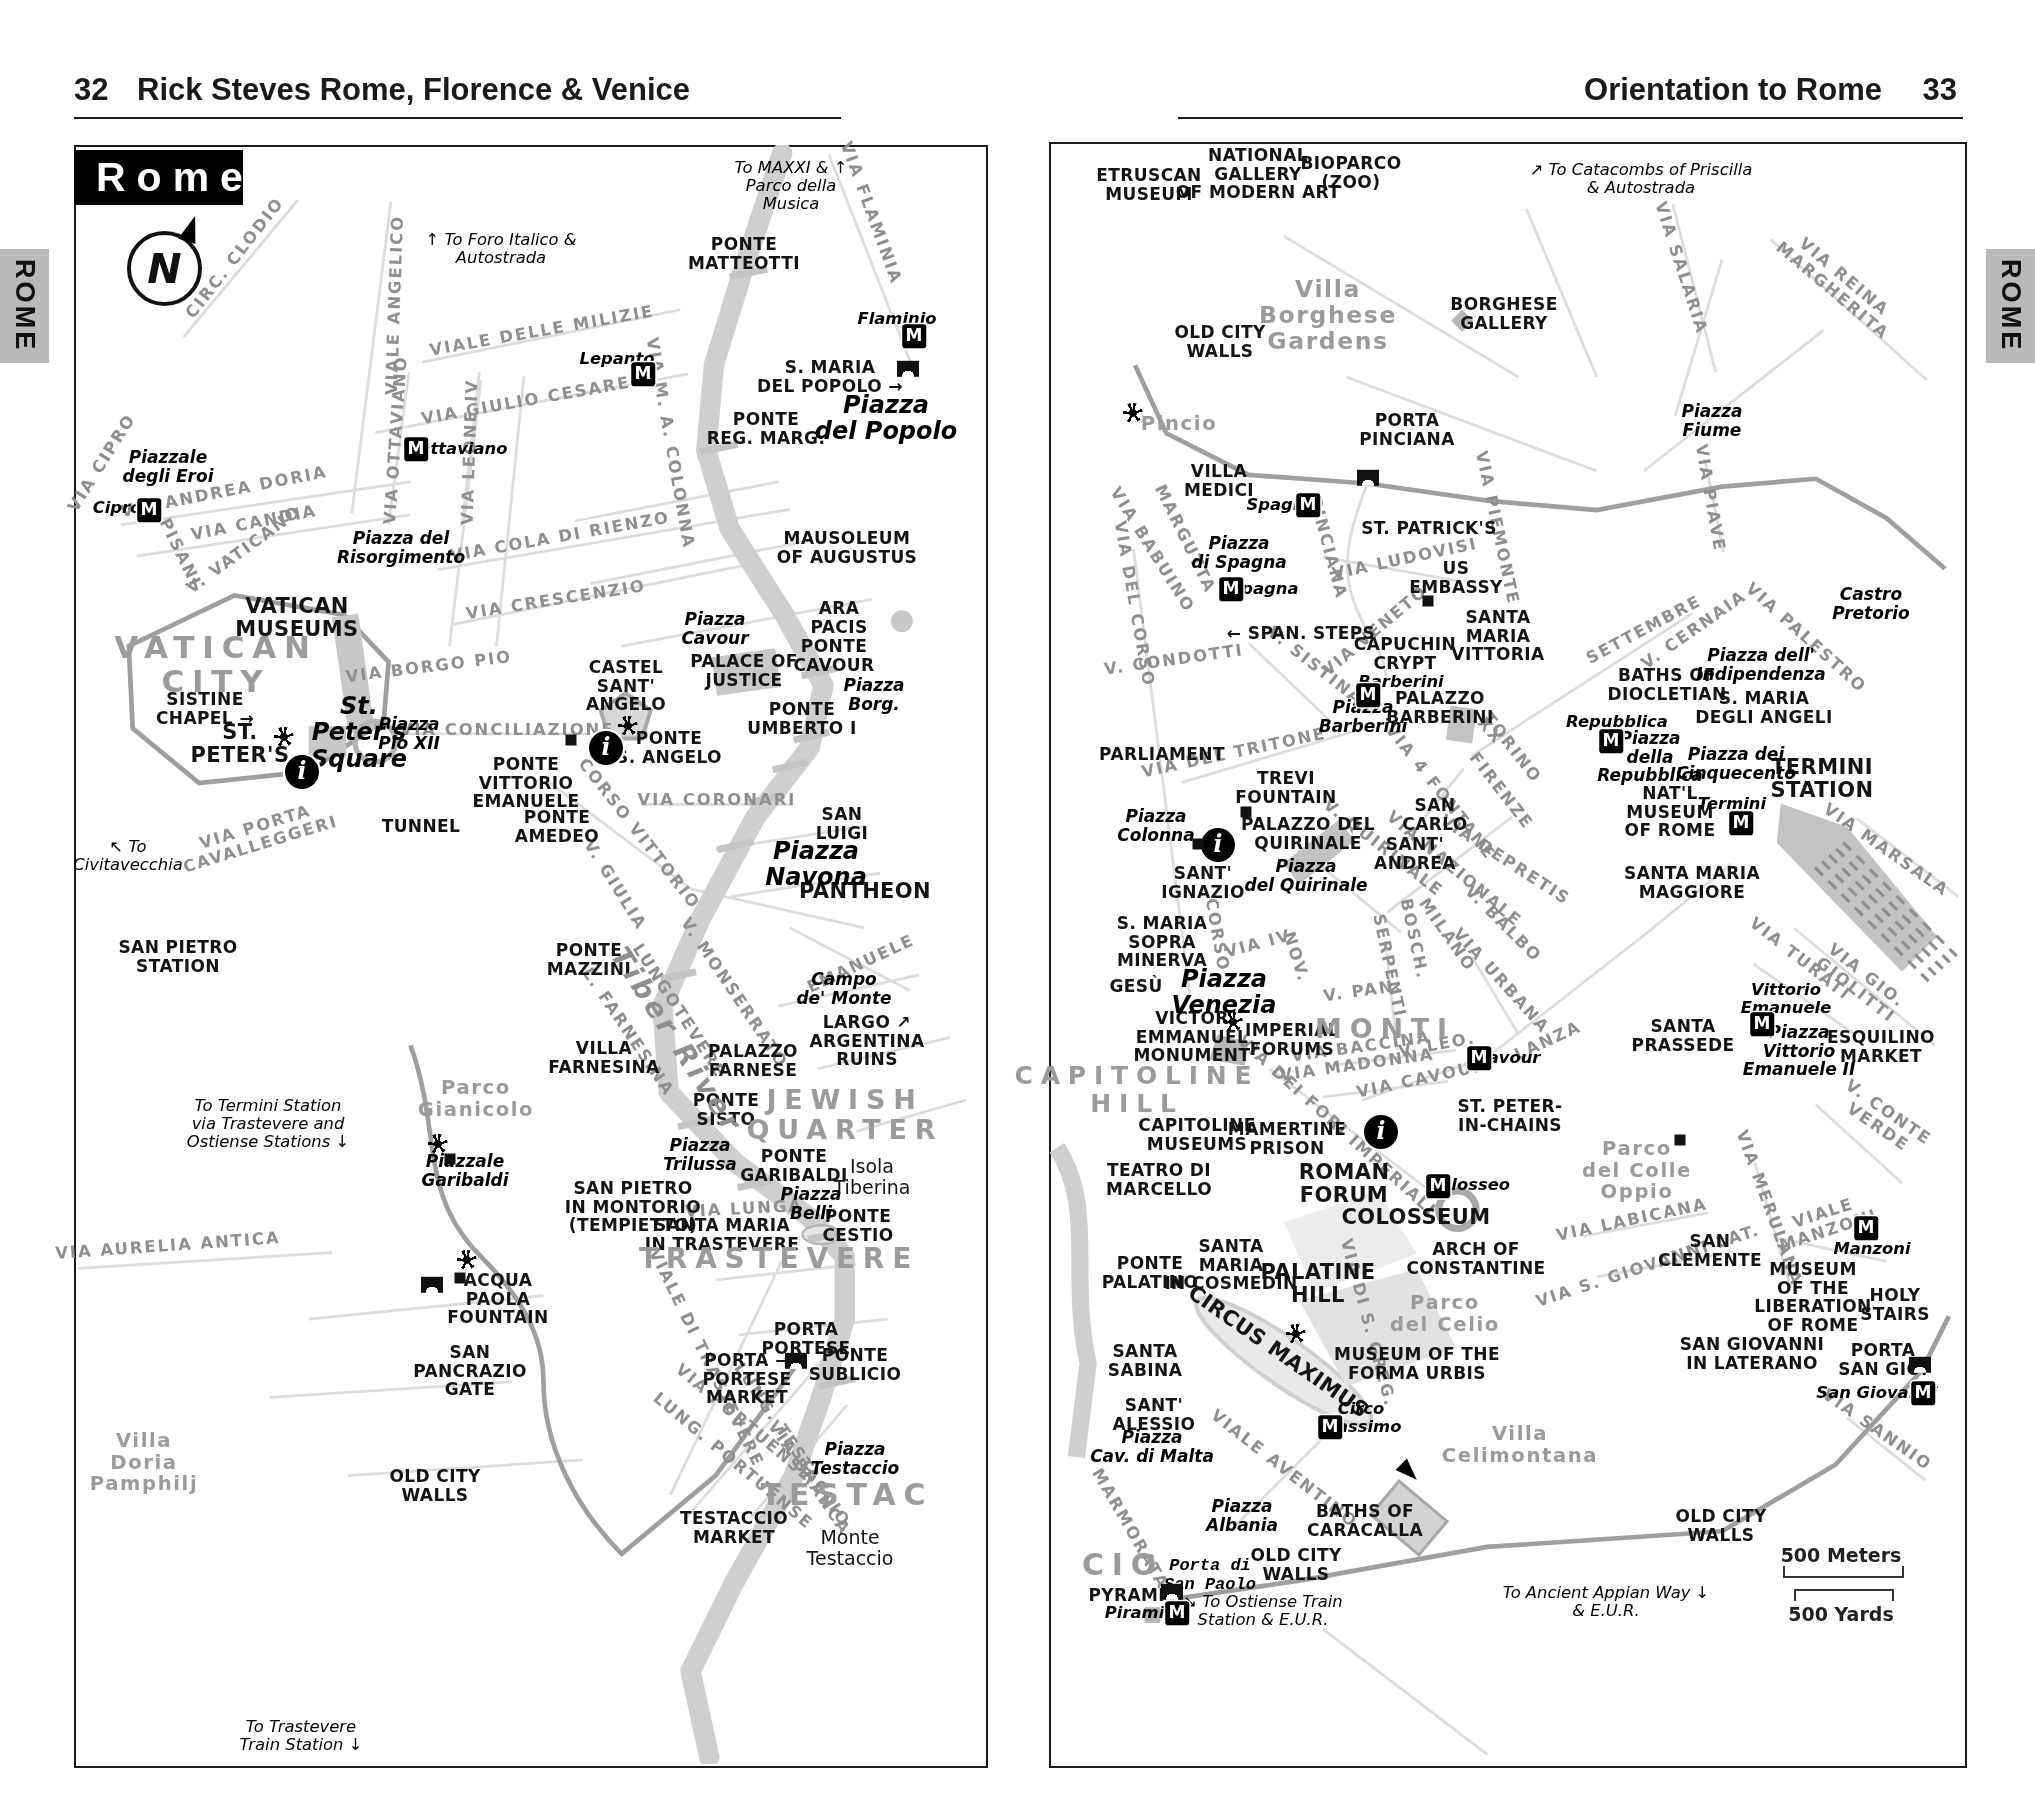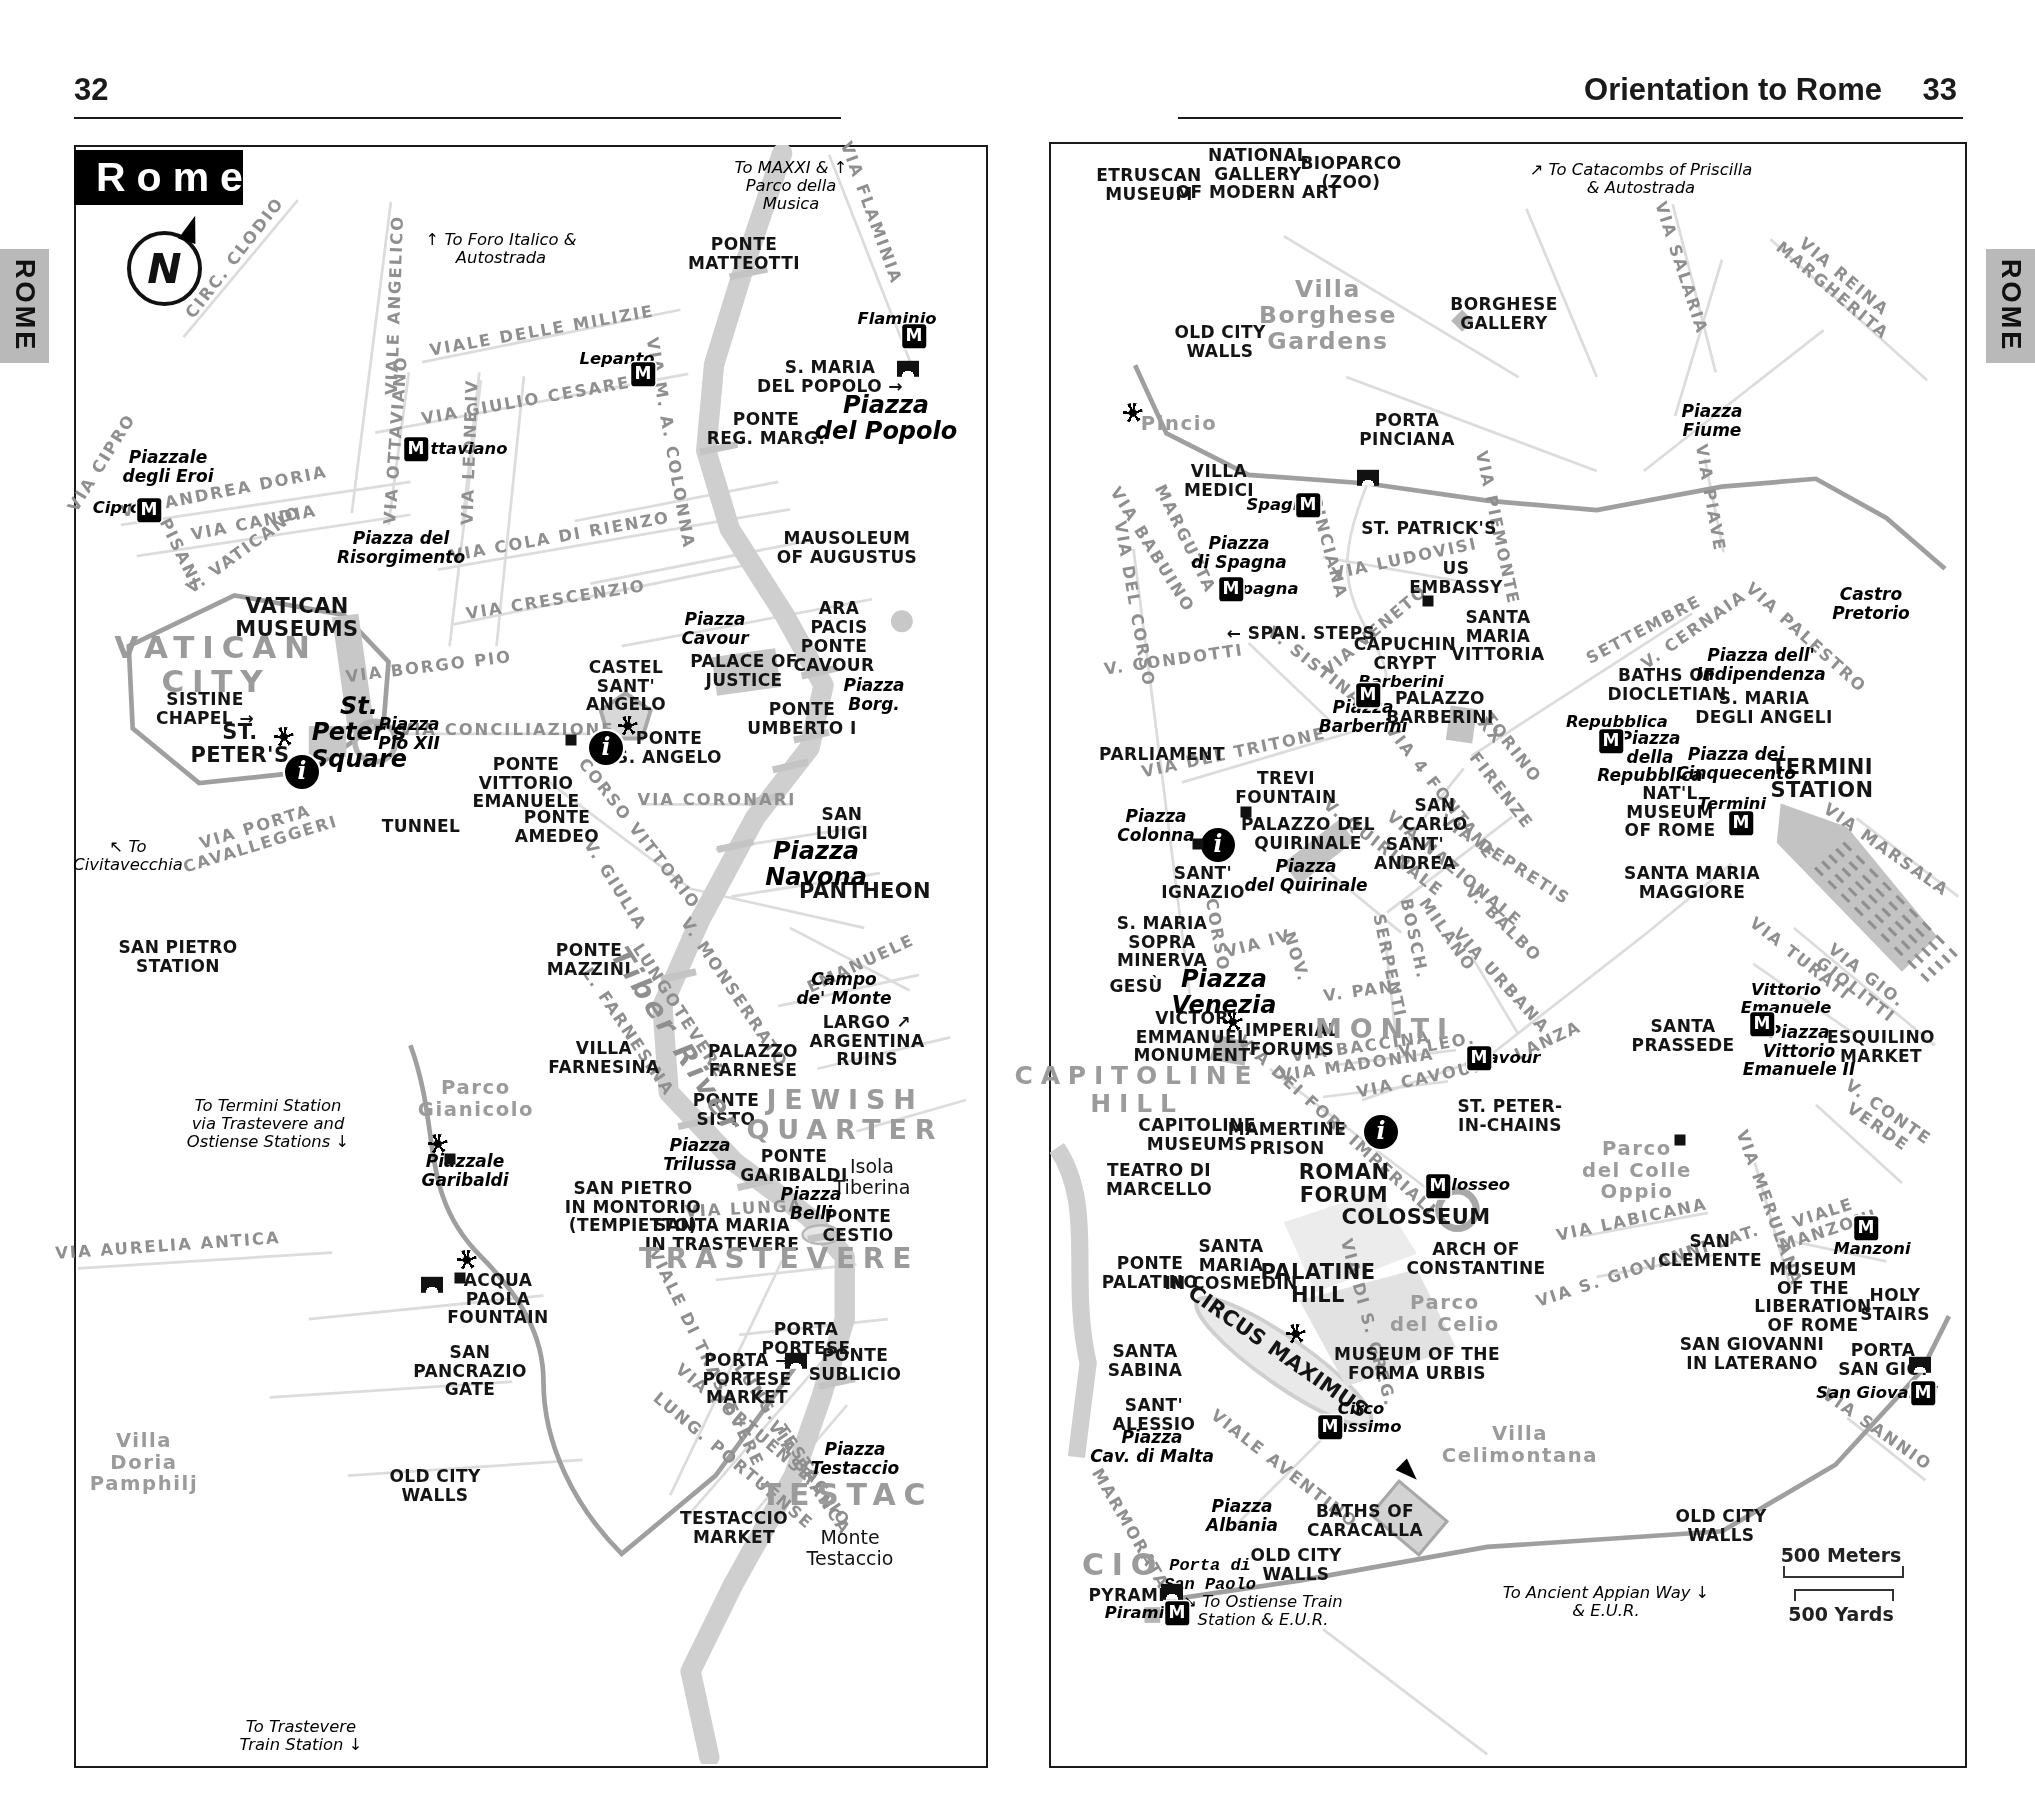--- a/index.html
+++ b/index.html
@@ -49,20 +49,21 @@
   .compass b{font:bold 41px "DejaVu Sans",sans-serif;color:#111;font-style:italic;}
   .compass i{position:absolute;top:-20.4px;right:-1.6px;width:0;height:0;border-bottom:27px solid #000;
        border-left:9.4px solid transparent;border-right:9.4px solid transparent;transform:rotate(18deg);}
 </style>
 </head>
 <body>
 
 <div id="page">
 
   <div class="hdr" style="left:74px;top:72px;">32</div>
+  <div class="hdr" style="left:137px;top:72px;">Rick Steves Rome, Florence &amp; Venice</div>
   <div class="rule" style="left:74px;top:117px;width:767px;"></div>
   <div class="hdr" style="right:153px;top:72px;">Orientation to Rome</div>
   <div class="hdr" style="right:78px;top:72px;">33</div>
   <div class="rule" style="left:1178px;top:117px;width:785px;"></div>
 
   <div class="tab" style="left:0;top:249px;">
       <span>ROME</span>
     </div>
   <div class="tab" style="right:0;top:249px;">
       <span>ROME</span>

